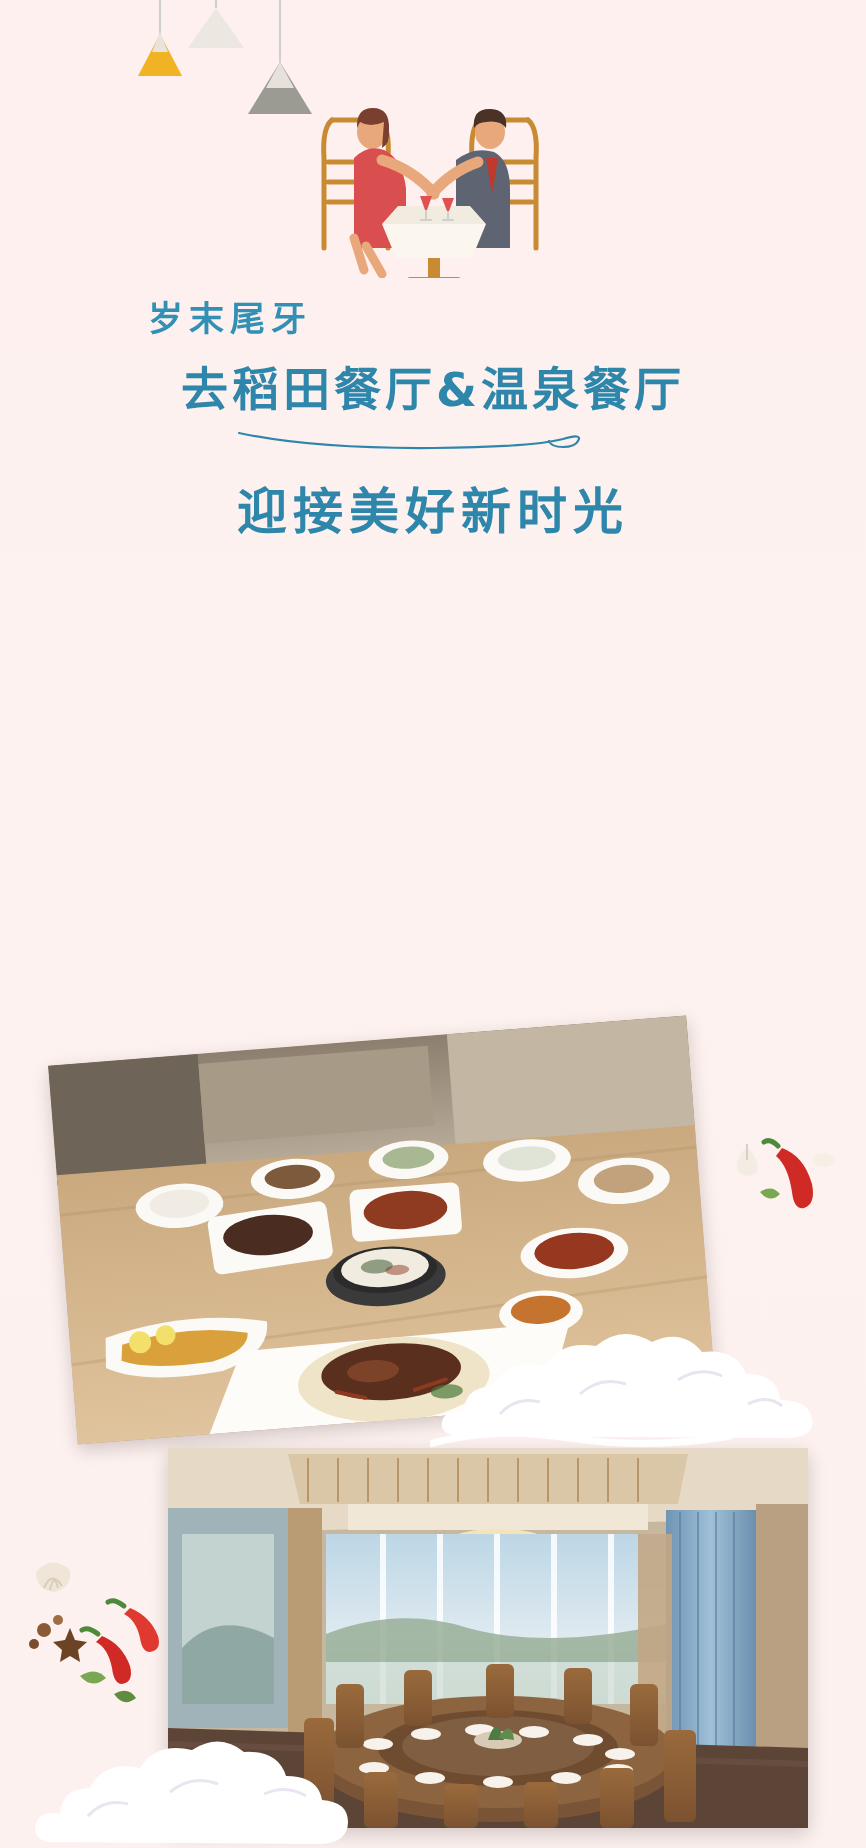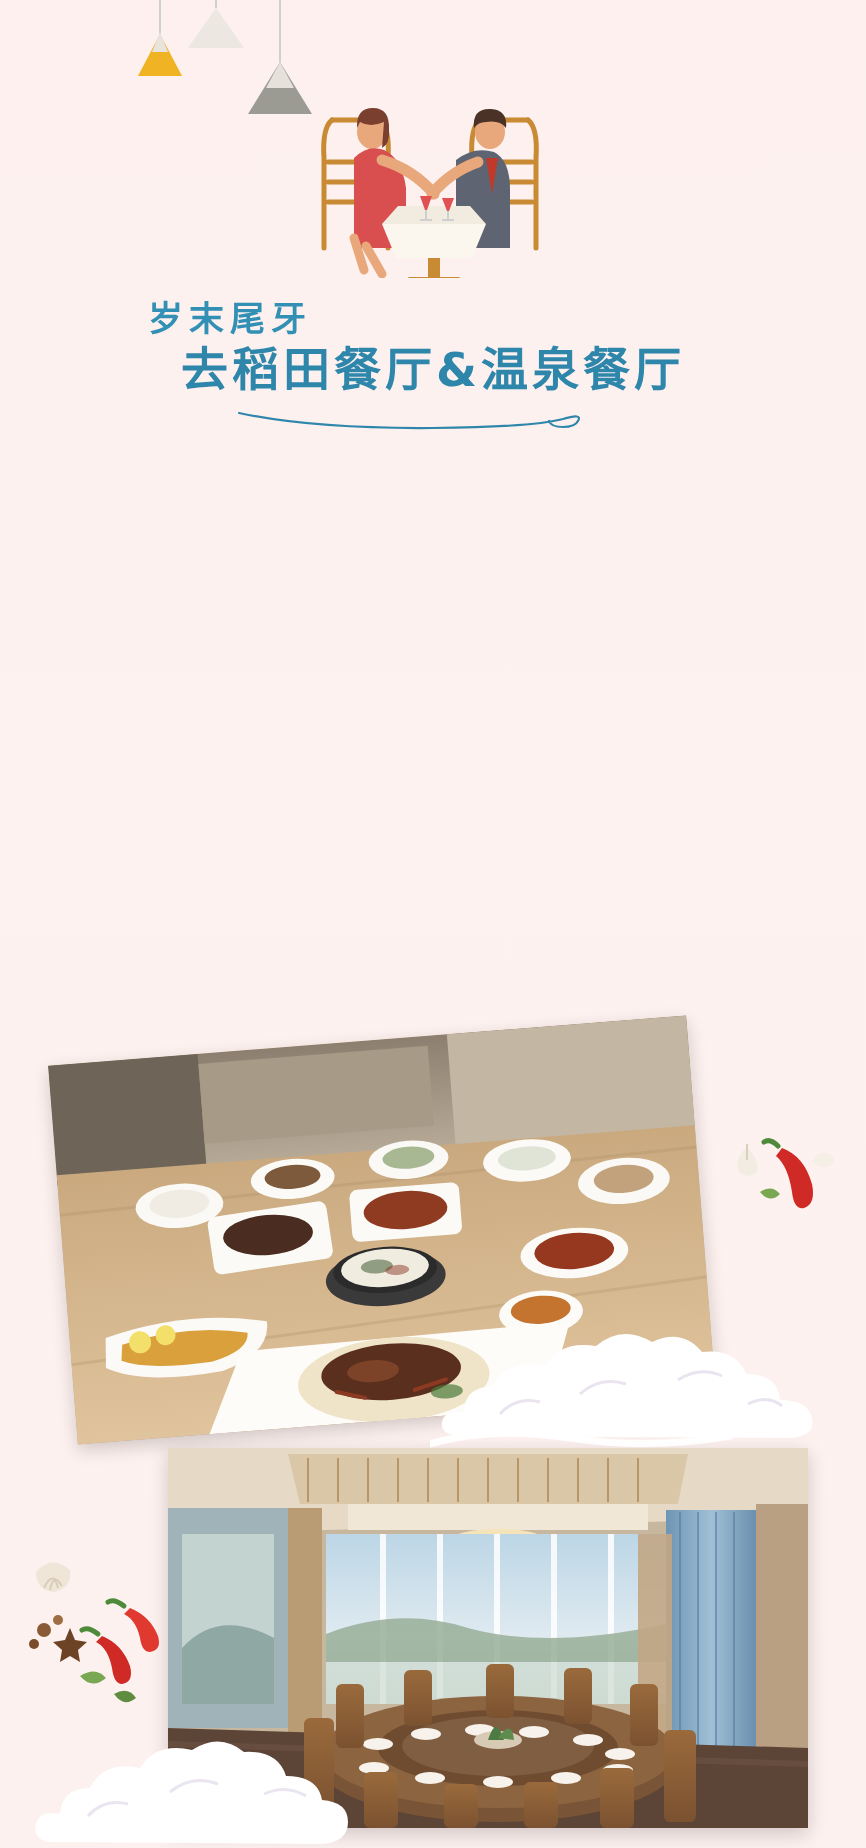--- a/index.html
+++ b/index.html
@@ -116,21 +116,21 @@
     text-align: left;
     padding-left: 148px;
     line-height: 1.1;
   }
   .hl-line2 {
     font-family: "DejaVu Sans", sans-serif;
     font-size: 47px;
     font-weight: bold;
     letter-spacing: 4px;
     color: #2f86ab;
-    margin-top: 4px;
+    margin-top: 24px;
     line-height: 1.15;
   }
   .hl-swoosh {
     margin: 10px auto 0 auto;
     width: 400px;
     height: 26px;
   }
   .hl-line3 {
     font-family: "DejaVu Sans", sans-serif;
     font-size: 50px;
@@ -266,20 +266,21 @@
   </div>
 
   <div class="headline">
     <div class="hl-line1">岁末尾牙</div>
     <div class="hl-line2">去稻田餐厅&amp;温泉餐厅</div>
     <div class="hl-swoosh">
       <svg width="400" height="26" viewBox="0 0 400 26" xmlns="http://www.w3.org/2000/svg">
         <path d="M6 6 Q80 22 200 21 Q300 20 330 12 Q350 6 345 14 Q342 20 330 20 Q318 20 316 14" fill="none" stroke="#2f86ab" stroke-width="2.2" stroke-linecap="round"></path>
       </svg>
     </div>
+    <div class="hl-line3">迎接美好新时光</div>
   </div>
 
 
   <div class="photo-dishes">
     <svg width="640" height="380" viewBox="0 0 640 380" xmlns="http://www.w3.org/2000/svg">
       <defs>
         <linearGradient id="tableg" x1="0" y1="0" x2="0" y2="1">
           <stop offset="0%" stop-color="#caa97f"></stop>
           <stop offset="100%" stop-color="#e0c49d"></stop>
         </linearGradient>

